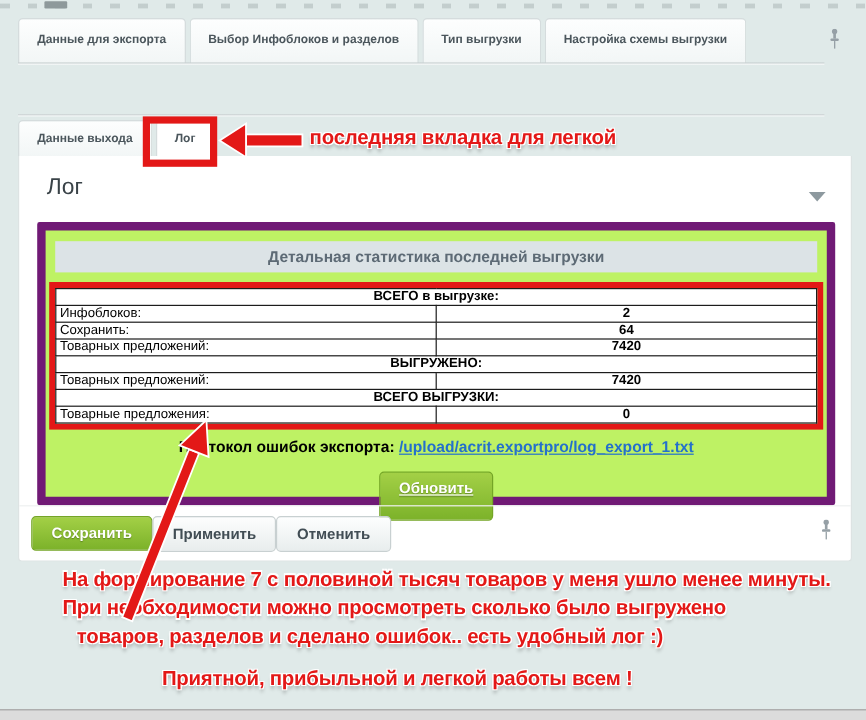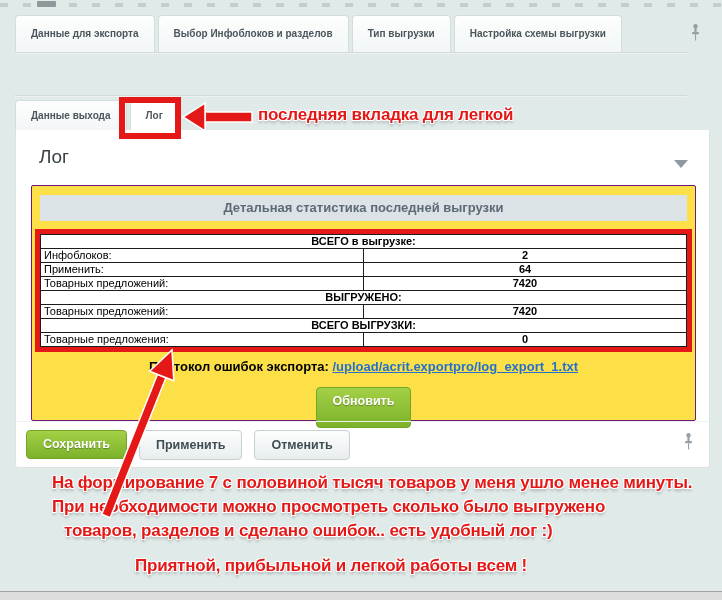--- a/index.html
+++ b/index.html
@@ -40,21 +40,21 @@
     background:#fff; border:1px solid #dde3e3; border-top:none;
     border-radius:0 0 3px 3px;
   }
   .panel-title { position:absolute; left:23px; top:16px; font-size:19px; color:#3a4348; }
   .collapse-tri { position:absolute; right:21px; top:30px; width:0; height:0;
     border-left:7px solid transparent; border-right:7px solid transparent;
     border-top:8px solid #8d999f; cursor:pointer; }
 
   .inner-box {
     position:absolute; left:15px; top:55px; width:665px; height:236px;
-    background:#fde047; border:1px solid #701a75; border-radius:2px;
+    background:#bef264; border:7px solid #701a75; border-radius:2px;
   }
   .stats-band {
     margin:9px 8px 0 8px; height:26px; line-height:26px;
     background:#dce3e6; text-align:center;
     font-size:13px; font-weight:bold; color:#5d6a75;
   }
   .red-table-frame {
     position:absolute; left:3px; top:43px; right:3px;
     border:5px solid #e31817;
   }
@@ -84,21 +84,21 @@
 
   .panel-footer { position:absolute; left:0; right:0; bottom:0; height:46px;
     border-top:1px solid #eef1f1; }
   .btn-gray {
     display:inline-block; border:1px solid #c8d0d1; border-radius:4px;
     background:linear-gradient(#fdfefe,#e8eded);
     color:#414d54; font-weight:bold; font-size:12.5px;
     padding:0 16px; height:30px; line-height:28px; cursor:pointer;
     font-family:"Liberation Sans",sans-serif;
   }
-  .footer-btns { position:absolute; left:10px; top:8px; display:flex; gap:12px; }
+  .footer-btns { position:absolute; left:10px; top:8px; display:flex; }
 
   
   .red-note {
     position:absolute; color:#e31817; font-weight:bold; font-size:17px;
     letter-spacing:-0.2px; white-space:nowrap;
     text-shadow:-1px -1px 0 #fff, 1px -1px 0 #fff, -1px 1px 0 #fff, 1px 1px 0 #fff, 0 3px 3px rgba(0,0,0,.25);
   }
   .red-rect-tab { position:absolute; left:119px; top:97px; width:62px; height:42px;
     border:6px solid #e31817; z-index:5; }
   svg.arrows { position:absolute; inset:0; width:722px; height:600px; pointer-events:none; z-index:6; }
@@ -153,21 +153,21 @@
         <table class="stats">
           <tbody>
               <tr>
             <td colspan="2" class="sec">ВСЕГО в выгрузке:</td>
           </tr>
           <tr>
             <td class="lbl">Инфоблоков:</td>
             <td class="val">2</td>
           </tr>
           <tr>
-            <td class="lbl">Применить:</td>
+            <td class="lbl">Сохранить:</td>
             <td class="val">64</td>
           </tr>
           <tr>
             <td class="lbl">Товарных предложений:</td>
             <td class="val">7420</td>
           </tr>
           <tr>
             <td colspan="2" class="sec">ВЫГРУЖЕНО:</td>
           </tr>
           <tr>
@@ -184,21 +184,21 @@
         </tbody>
           </table>
       </div>
 
       <div class="protocol-line">
         <b>Протокол ошибок экспорта:</b>
         <a href="#">/upload/acrit.exportpro/log_export_1.txt</a>
       </div>
 
       <div class="refresh-wrap">
-        <span class="btn-green" style="height:41px; line-height:26px;">Обновить</span>
+        <span class="btn-green" style="height:41px; line-height:26px;text-decoration:underline;">Обновить</span>
       </div>
     </div>
 
     <div class="panel-footer">
       <div class="footer-btns">
         <span class="btn-green">Сохранить</span>
         <span class="btn-gray">Применить</span>
         <span class="btn-gray">Отменить</span>
       </div>
       <svg class="pin" style="right:14px; top:11px; position:absolute;" viewBox="0 0 13 17">

